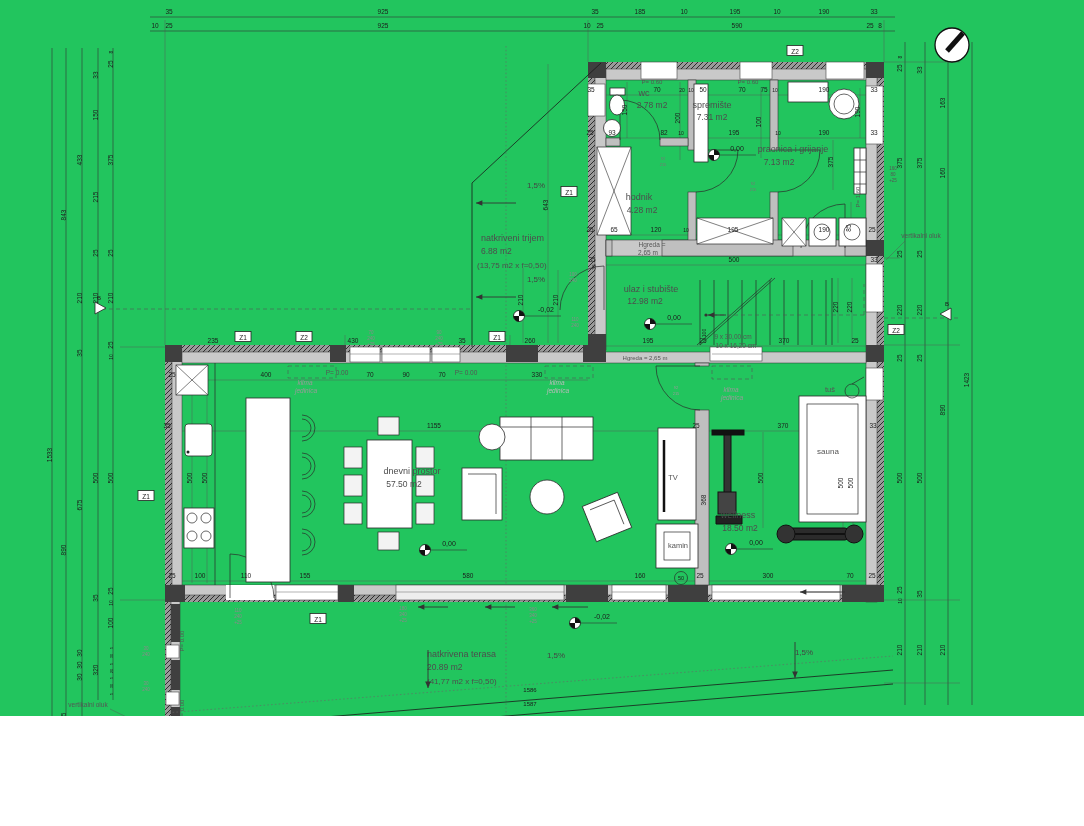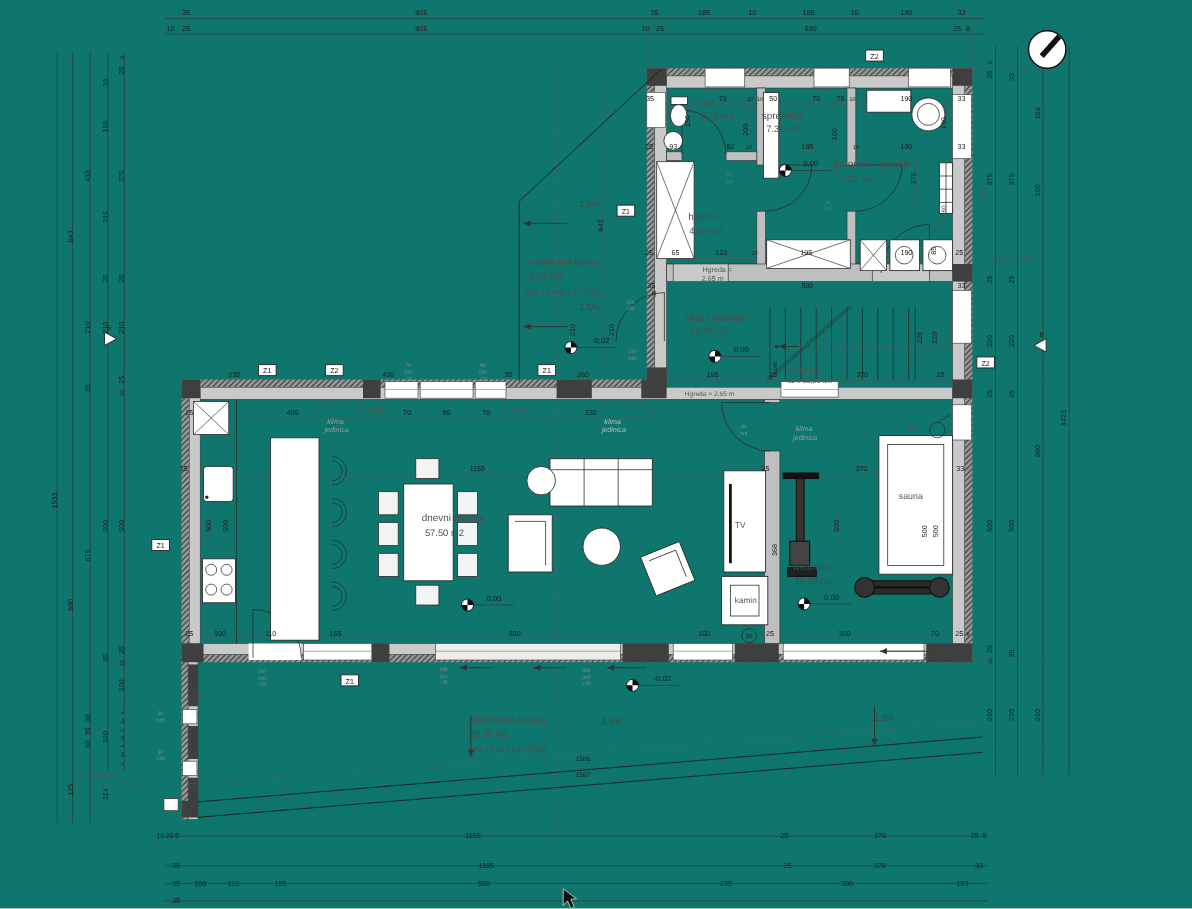--- a/index.html
+++ b/index.html
@@ -1,16 +1,16 @@
 <!DOCTYPE html>
 <html><head>
 <meta charset="utf-8">
 <style>
   html,body{margin:0;padding:0;background:#ffffff;}
-  .stage{position:relative;width:1084px;height:826px;background:#0f766e;overflow:hidden;}
+  .stage{position:relative;width:1084px;height:716px;background:#22c55e;overflow:hidden;}
   svg{display:block;}
   svg text{font-family:"Liberation Sans","DejaVu Sans",sans-serif;}
   .thin{stroke:#333;stroke-width:0.6;fill:none;}
   .xthin{stroke:#555;stroke-width:0.45;fill:none;}
   .wall-line{stroke:#1a1a1a;stroke-width:0.8;fill:none;}
   .furn{stroke:#2a2a2a;stroke-width:0.8;fill:#fff;}
   .arc{stroke:#2a2a2a;stroke-width:0.7;fill:none;}
   .dash{stroke:#555;stroke-width:0.6;fill:none;stroke-dasharray:4 3;}
   .dot{stroke:#666;stroke-width:0.6;fill:none;stroke-dasharray:1.6 2.2;}
 </style>

